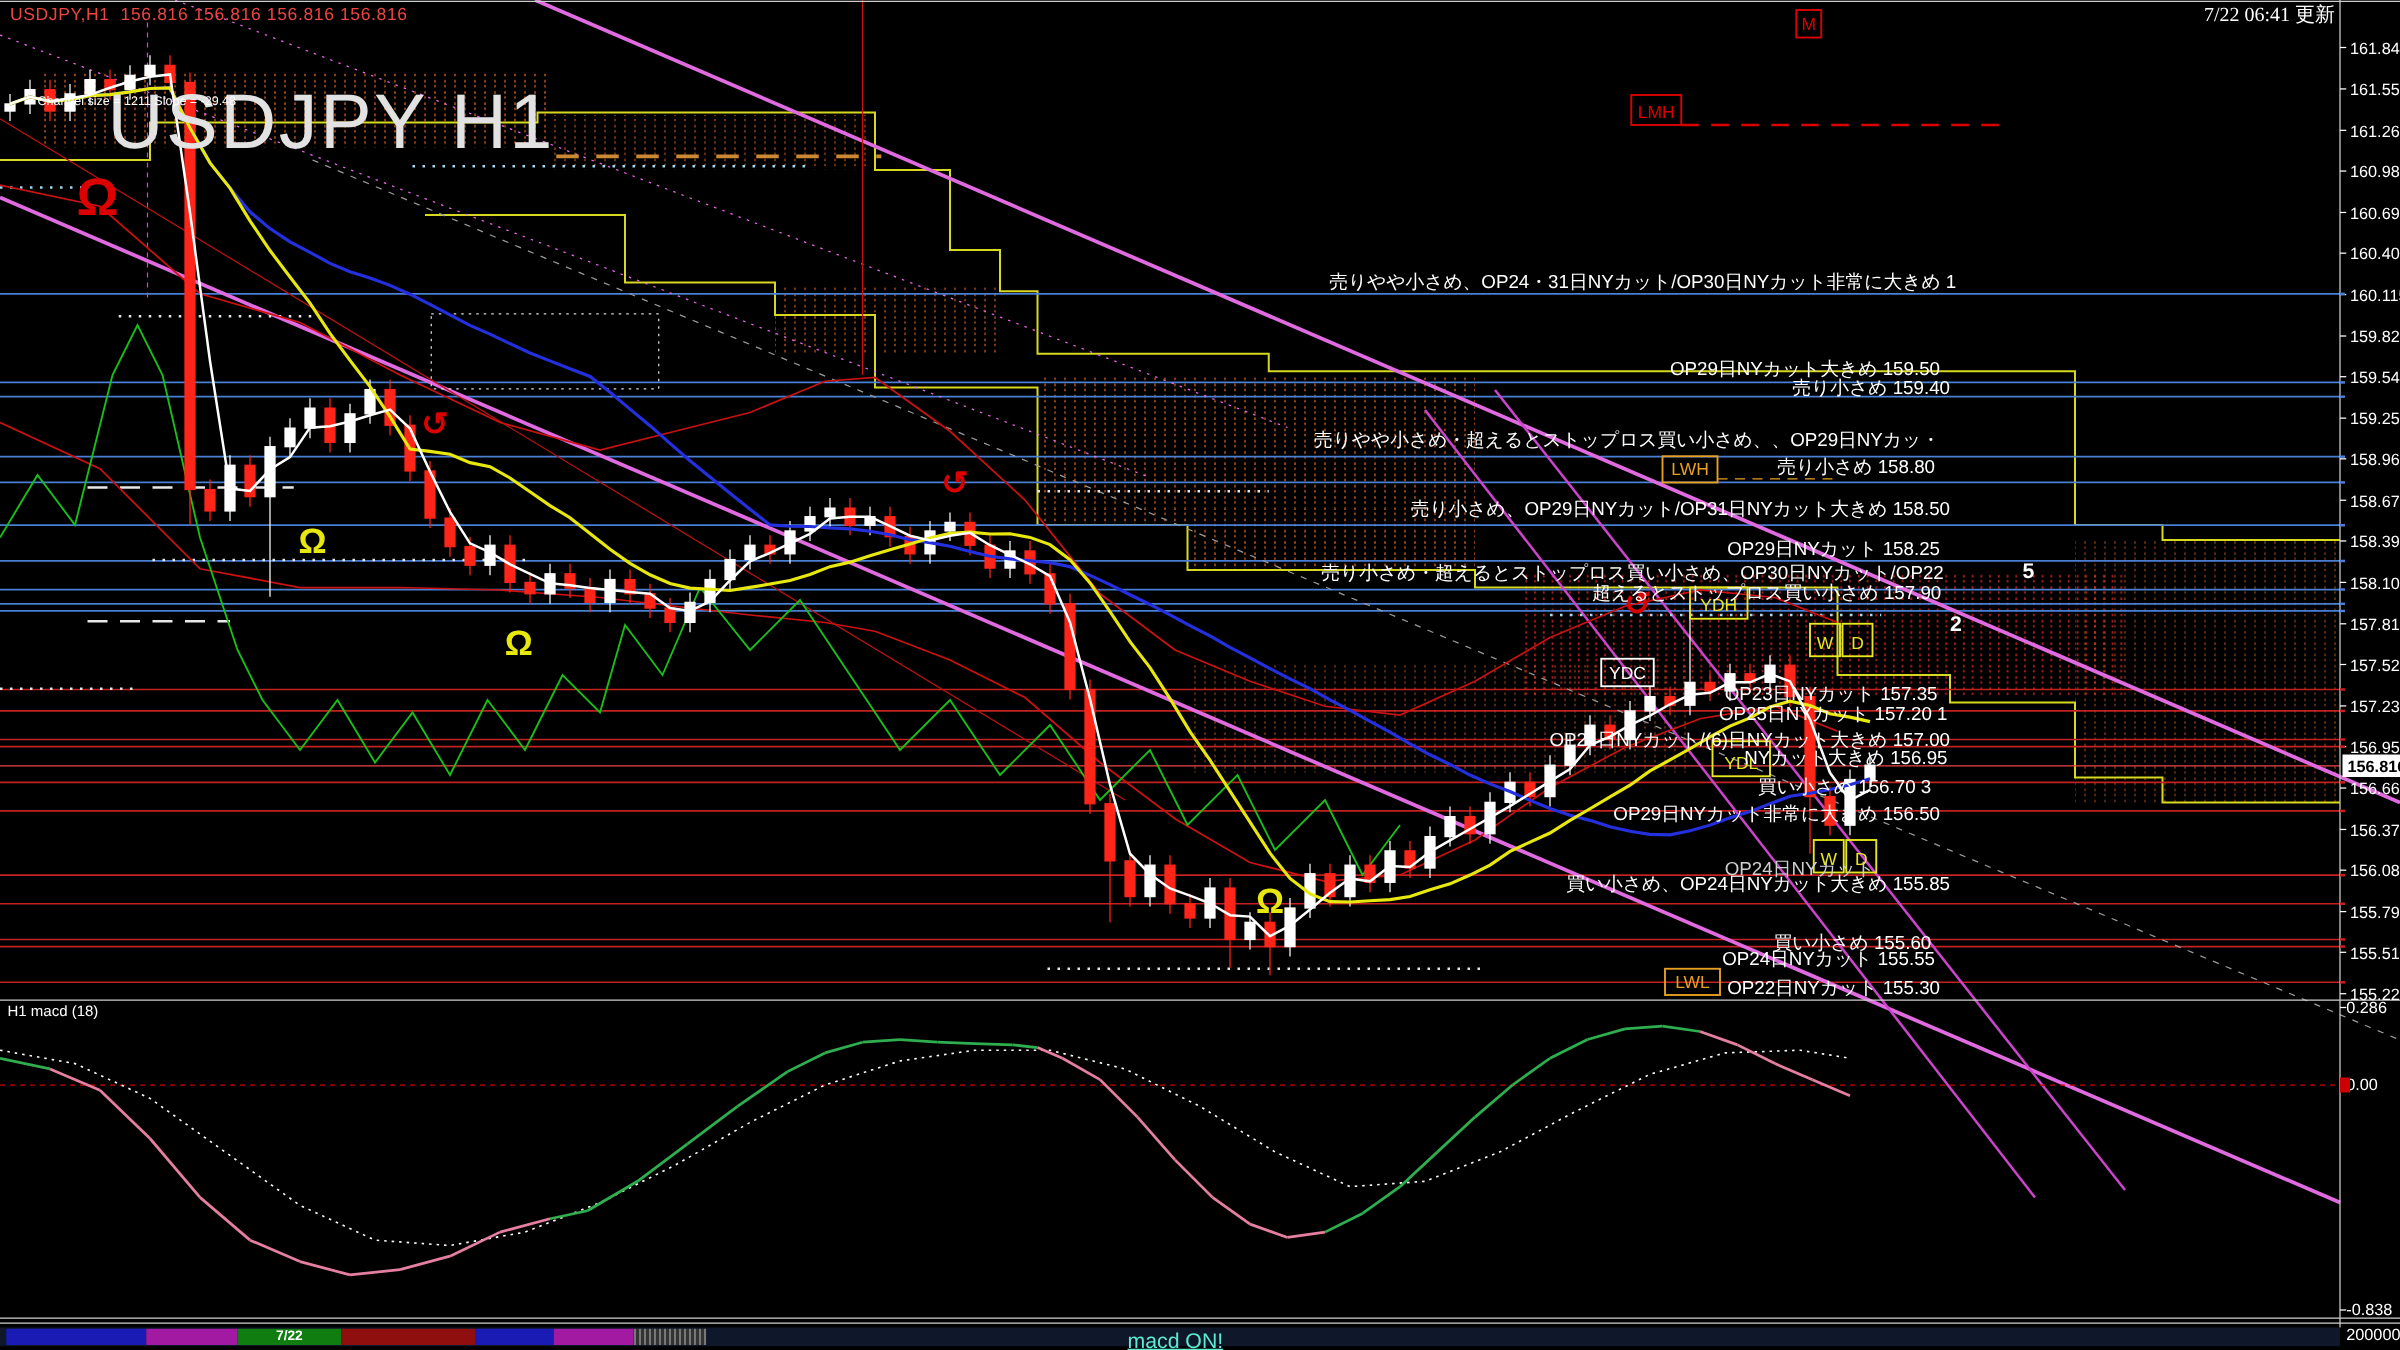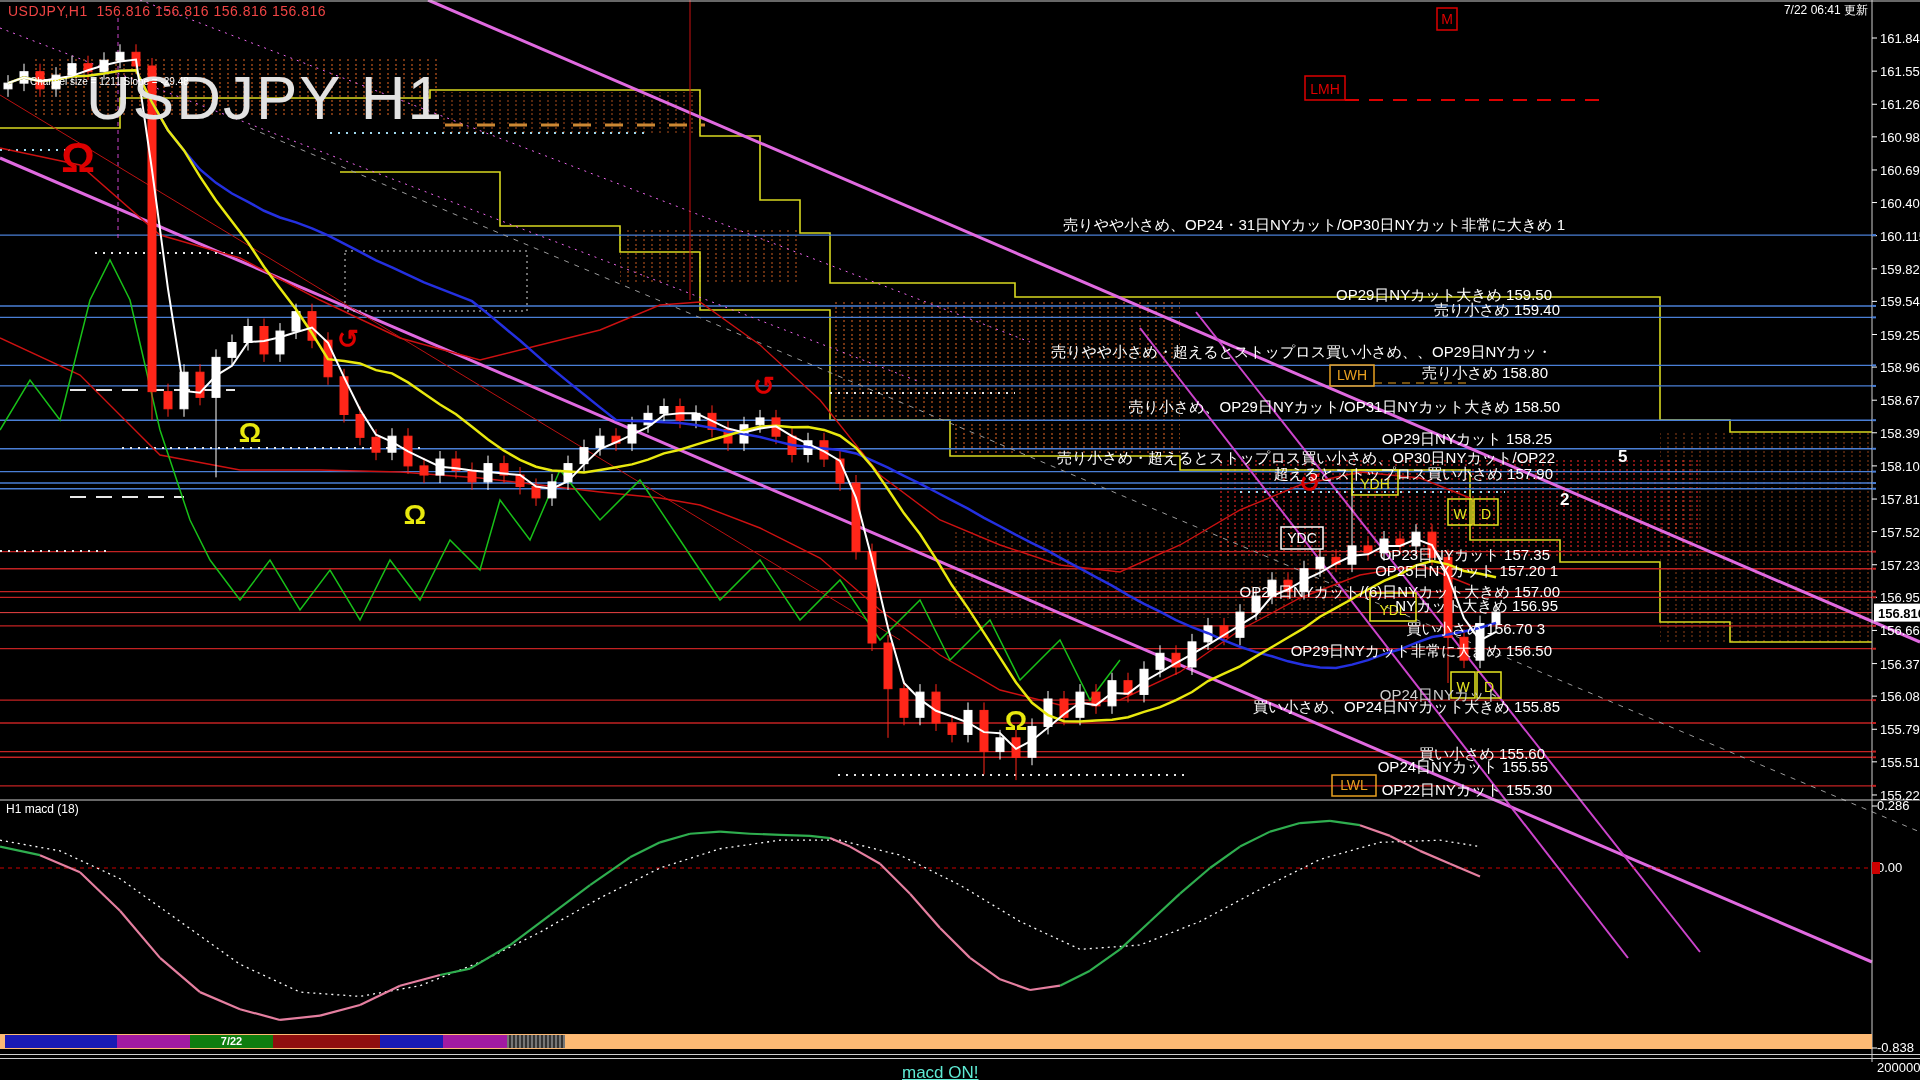--- a/index.html
+++ b/index.html
@@ -1,24 +1,24 @@
 <!DOCTYPE html>
 <html><head>
 <meta charset="utf-8">
 <style>
   html,body{margin:0;padding:0;background:#000;}
   .screen{position:relative;width:1920px;height:1080px;background:#000;overflow:hidden;
           font-family:"Liberation Sans",sans-serif;}
   .hdr{position:absolute;left:8px;top:3px;color:#ef4444;font-size:14px;letter-spacing:.5px;white-space:pre;}
-  .stamp{position:absolute;right:52px;top:2px;color:#fff;font-size:12px;}
+  .stamp{position:absolute;right:52px;top:2px;color:#fff;font-size:16px;font-family:Liberation Serif, serif;}
   .chaninfo{position:absolute;left:30px;top:76px;color:#fff;font-size:10px;}
   .watermark{position:absolute;left:86px;top:62px;color:#e2e2e2;font-size:62px;letter-spacing:2px;}
   .macdlbl{position:absolute;left:6px;top:802px;color:#fff;font-size:12px;}
   svg{position:absolute;left:0;top:0;}
-  .bbar{position:absolute;left:0;top:1034px;width:1872px;height:15px;background:#fdba74;text-decoration:underline;}
+  .bbar{position:absolute;left:0;top:1062px;width:1872px;height:15px;background:#0f172a;text-decoration:underline;}
   .bbar .seg{position:absolute;top:1px;height:13px;}
   .bbar .seg span{position:absolute;left:50%;transform:translateX(-50%);top:0;color:#fff;font-size:11px;font-weight:bold;white-space:nowrap;}
   .macdon{position:absolute;left:902px;top:1063px;color:#5eead4;font-size:17px;text-decoration:underline;}
   .rule{position:absolute;left:0;width:1920px;height:1px;background:#cfcfcf;}
 </style>
 </head>
 <body>
 
 <div class="screen">
   <svg id="cv" width="1920" height="1080">

